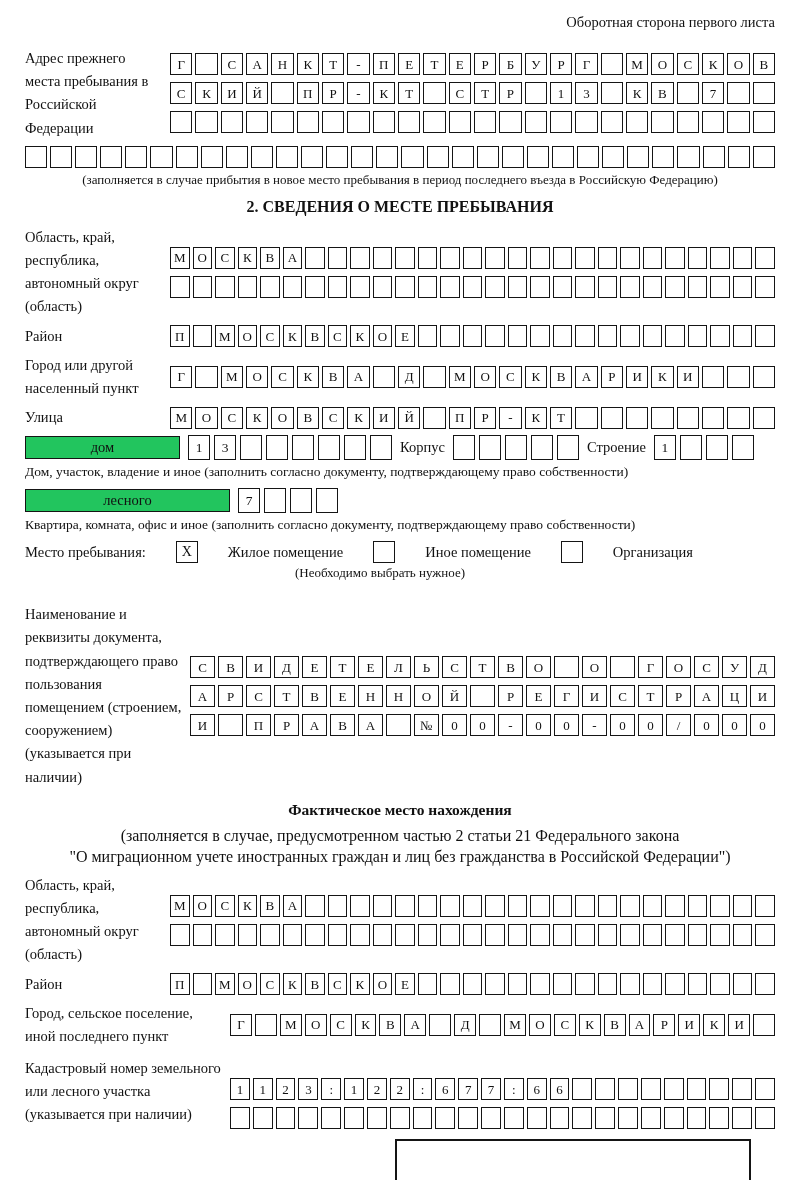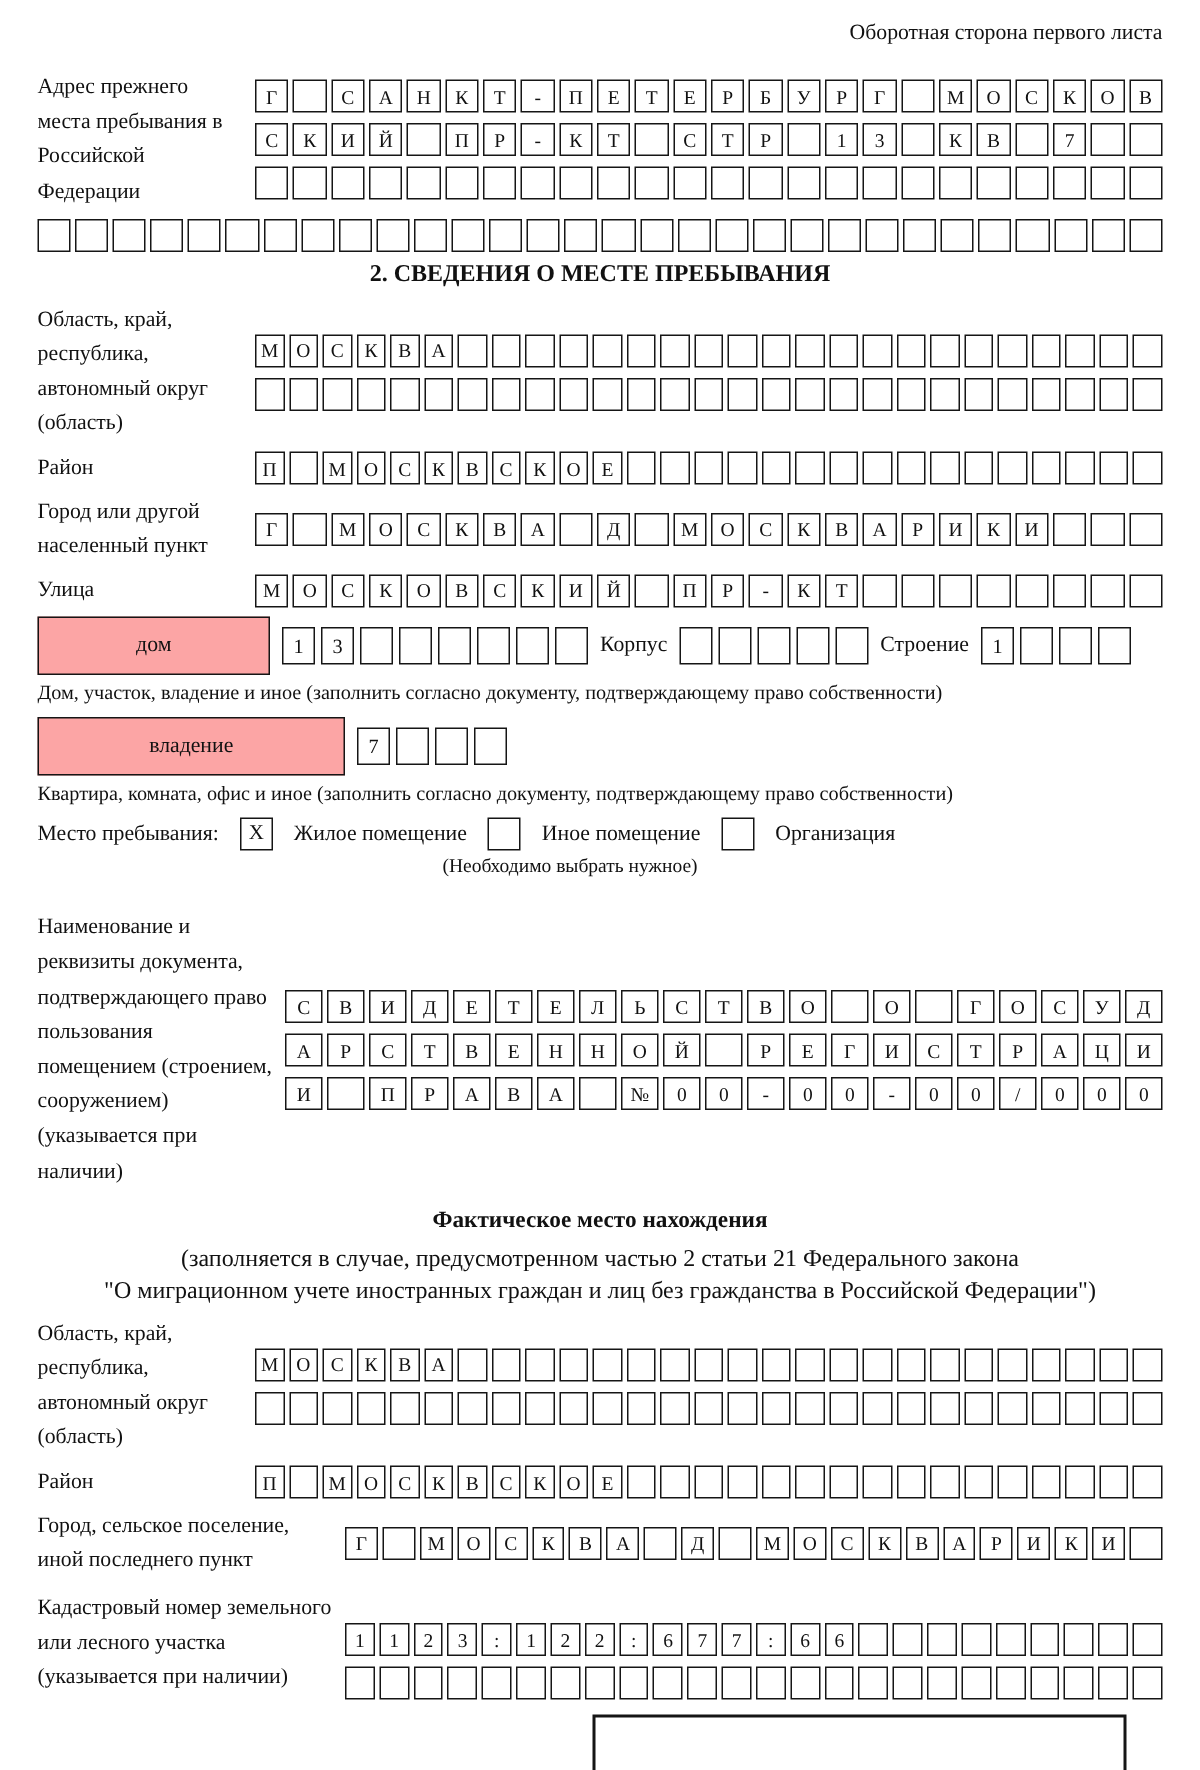--- a/index.html
+++ b/index.html
@@ -20,29 +20,29 @@
   .cells .cell{flex:1 1 0;min-width:0;height:20px;border:1.5px solid #151515;
     display:flex;align-items:center;justify-content:center;
     font-size:13px;line-height:1;background:#fff;}
   .cells-fixed{display:flex;gap:4px;}
   .cells-fixed .cell{flex:0 0 20px;height:23px;border:1.5px solid #151515;
     display:flex;align-items:center;justify-content:center;font-size:13.5px;background:#fff;}
 
   .note{font-size:13px;text-align:center;margin:2px 0 10px 0;}
   .sec-title{font-size:16px;font-weight:bold;text-align:center;margin:6px 0 10px 0;}
 
-  .widebox{border:1.5px solid #151515;height:39px;display:flex;align-items:center;
-    justify-content:center;font-size:14.5px;background:#fca5a5;box-sizing:border-box;}
+  .widebox{border:1.5px solid #151515;height:23px;display:flex;align-items:center;
+    justify-content:center;font-size:14.5px;background:#22c55e;box-sizing:border-box;}
   .inline-row{display:flex;align-items:center;gap:8px;margin-bottom:4px;}
   .inline-lbl{font-size:14.5px;white-space:nowrap;}
   .caption{font-size:13.5px;margin:2px 0 8px 0;}
 
   .chk{width:20px;height:20px;border:1.5px solid #151515;display:flex;align-items:center;
     justify-content:center;font-size:14px;background:#fff;flex:0 0 auto;}
-  .mesto-row{display:flex;align-items:center;gap:14px;margin:6px 0 2px 0;font-size:14.5px;}
+  .mesto-row{display:flex;align-items:center;gap:30px;margin:6px 0 2px 0;font-size:14.5px;}
   .mesto-note{font-size:13px;text-align:center;width:430px;margin:2px 0 22px 140px;}
 
   .fact-title{font-size:15.5px;font-weight:bold;text-align:center;margin:12px 0 8px 0;}
   .fact-note{font-size:16px;text-align:center;margin:0 0 3px 0;}
 
   .stamp-box{margin:10px 0 6px 370px;width:356px;height:170px;border:2px solid #151515;
     box-sizing:border-box;background:#fff;}
 </style>
 </head>
 <body>
@@ -159,20 +159,21 @@
       <span class="cell"></span>
       <span class="cell"></span>
       <span class="cell"></span>
       <span class="cell"></span>
       <span class="cell"></span>
       <span class="cell"></span>
       <span class="cell"></span>
       <span class="cell"></span>
       <span class="cell"></span>
     </div>
+  <div class="note">(заполняется в случае прибытия в новое место пребывания в период последнего въезда в Российскую Федерацию)</div>
 
   <div class="sec-title">2. СВЕДЕНИЯ О МЕСТЕ ПРЕБЫВАНИЯ</div>
 
   <div class="frow">
     <div class="lbl">Область, край, республика, автономный округ (область)</div>
     <div class="stack">
       <div class="cells">
           <span class="cell">М</span>
           <span class="cell">О</span>
           <span class="cell">С</span>
@@ -350,21 +351,21 @@
     <div class="cells-fixed">
         <span class="cell">1</span>
         <span class="cell"></span>
         <span class="cell"></span>
         <span class="cell"></span>
       </div>
   </div>
   <div class="caption">Дом, участок, владение и иное (заполнить согласно документу, подтверждающему право собственности)</div>
 
   <div class="inline-row">
-    <div class="widebox" style="width:205px;">владение</div>
+    <div class="widebox" style="width:205px;">лесного</div>
     <div class="cells-fixed">
         <span class="cell">7</span>
         <span class="cell"></span>
         <span class="cell"></span>
         <span class="cell"></span>
       </div>
   </div>
   <div class="caption">Квартира, комната, офис и иное (заполнить согласно документу, подтверждающему право собственности)</div>
 
   <div class="mesto-row">

